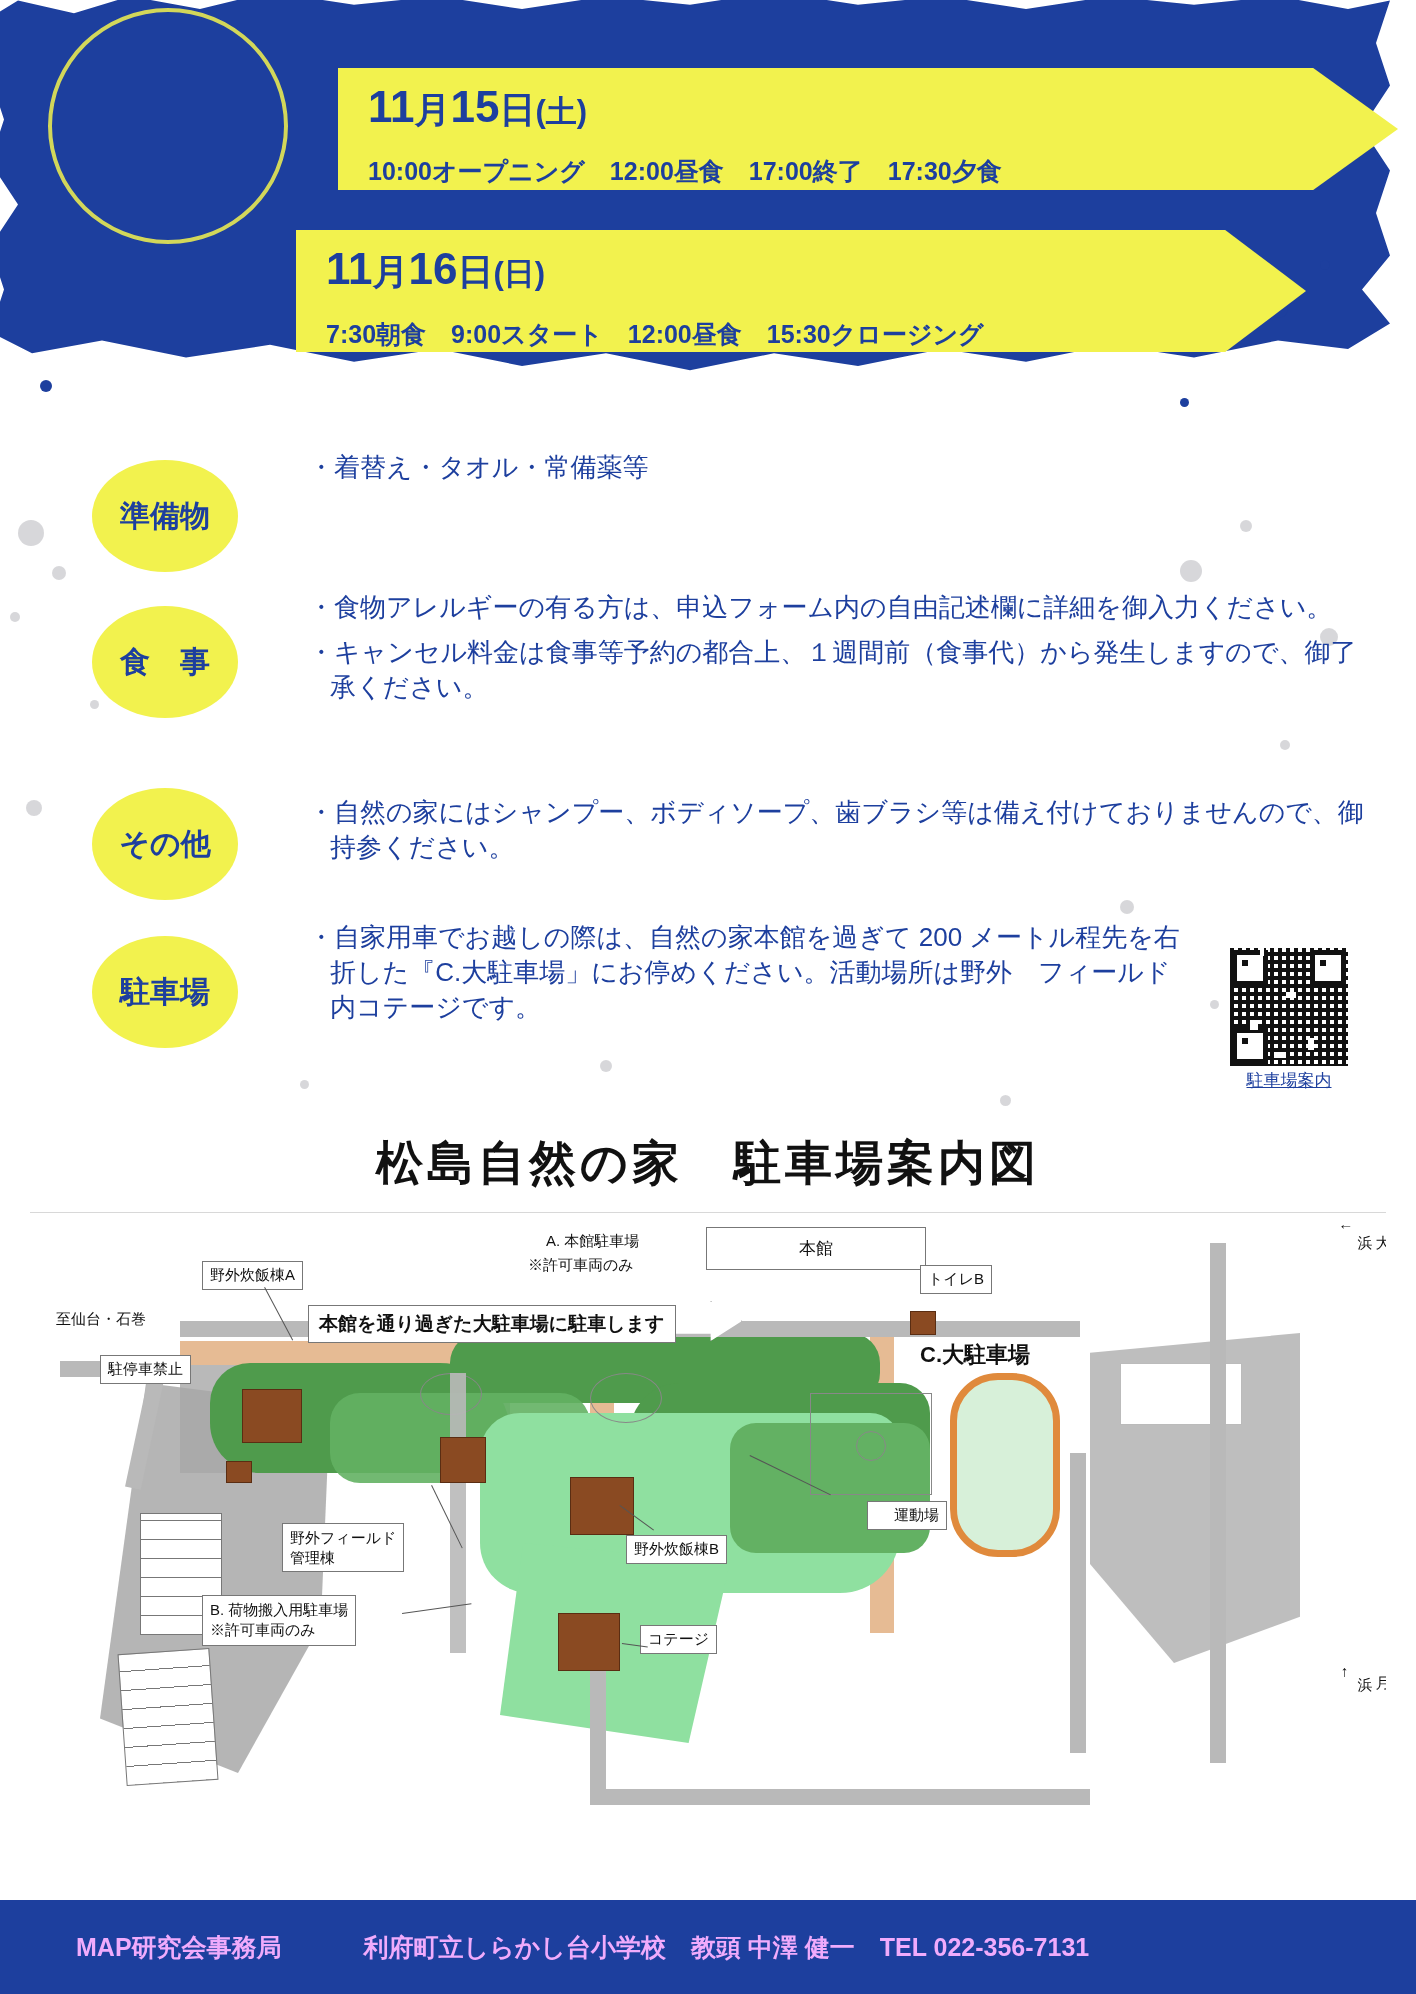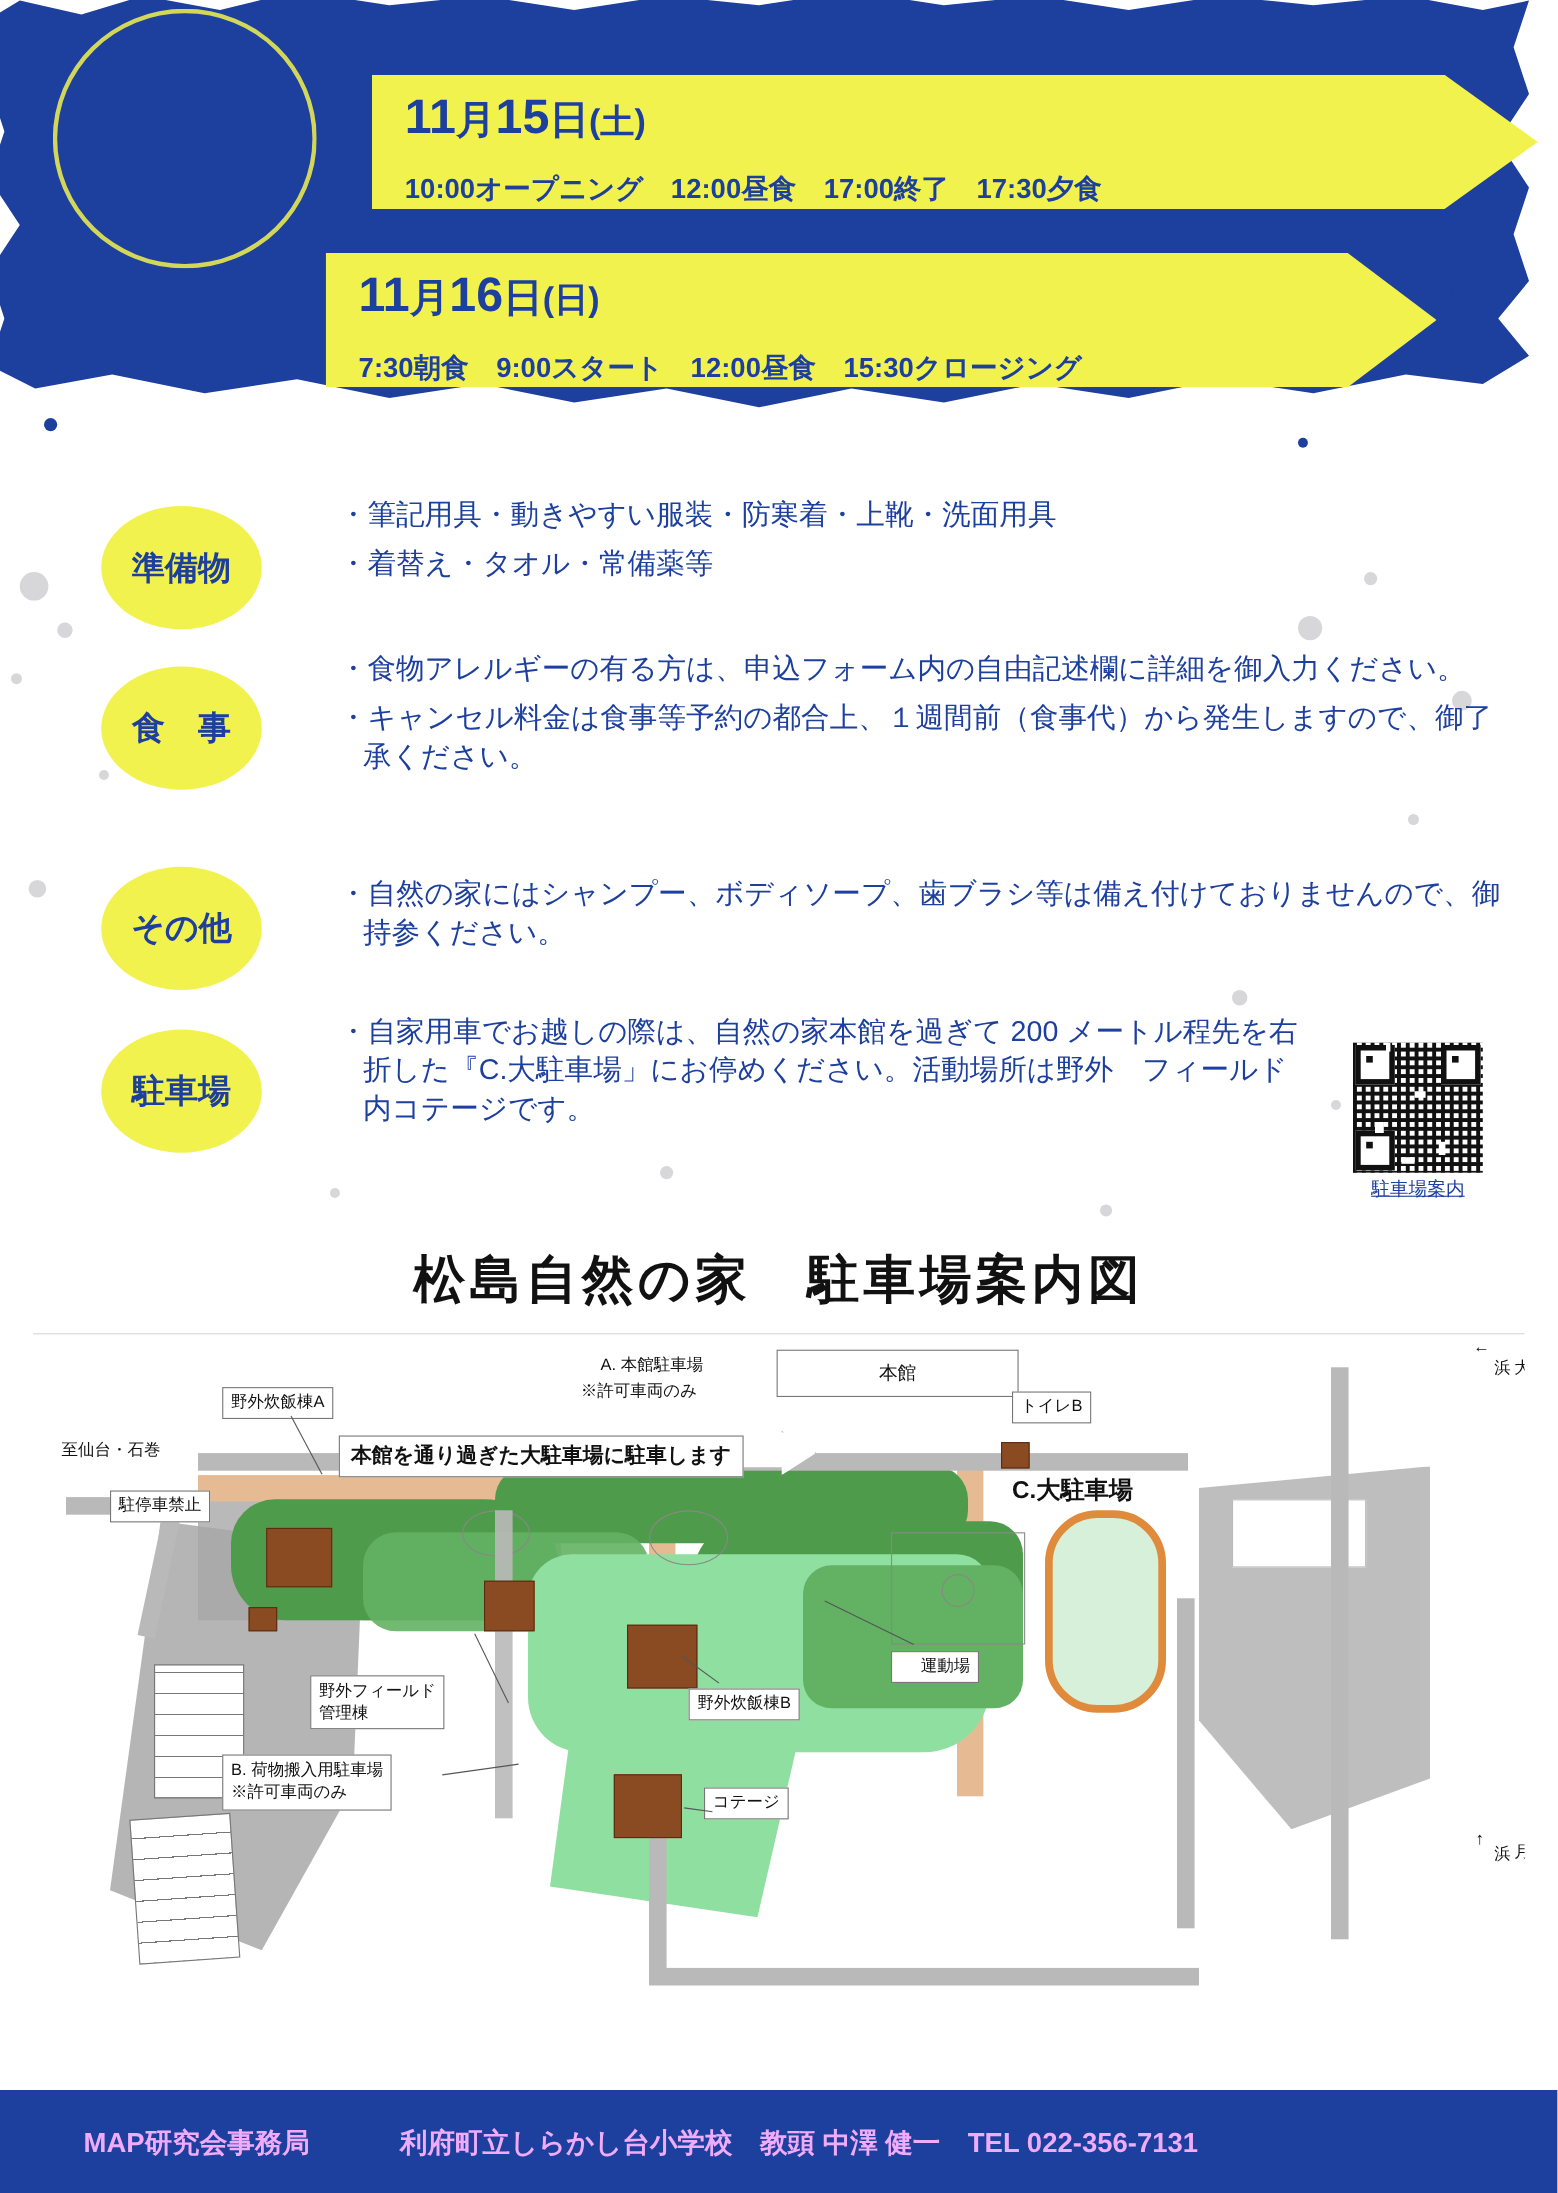--- a/index.html
+++ b/index.html
@@ -339,21 +339,20 @@
 <div class="grey-dot" style="left:300px;top:1080px;width:9px;height:9px;"></div>
 <div class="grey-dot" style="left:1000px;top:1095px;width:11px;height:11px;"></div>
 <div class="grey-dot" style="left:150px;top:960px;width:8px;height:8px;"></div>
 <div class="grey-dot" style="left:1210px;top:1000px;width:9px;height:9px;"></div>
 
 <div class="info-section">
 
   <div class="info-row" style="top:0;">
     <div class="badge" style="left:92px;top:10px;">準備物</div>
     <div class="bullets" style="top:0;">
-      <div class="bullet">・筆記用具・動きやすい服装・防寒着・上靴・洗面用具</div>
       <div class="bullet">・着替え・タオル・常備薬等</div>
     </div>
   </div>
 
   <div class="info-row" style="top:140px;">
     <div class="badge" style="left:92px;top:16px;">食　事</div>
     <div class="bullets" style="top:0;">
       <div class="bullet">・食物アレルギーの有る方は、申込フォーム内の自由記述欄に詳細を御入力ください。</div>
       <div class="bullet">・キャンセル料金は食事等予約の都合上、１週間前（食事代）から発生しますので、御了承ください。</div>
     </div>
@@ -460,21 +459,21 @@
 
   <div class="map-label" style="left:172px;top:382px;line-height:1.35;">
     <span>B. 荷物搬入用駐車場</span><br>
     <span>※許可車両のみ</span>
   </div>
   <div class="leader" style="left:372px;top:400px;width:70px;transform:rotate(-8deg);"></div>
 
   <div class="map-label" style="left:610px;top:412px;">コテージ</div>
   <div class="leader" style="left:592px;top:430px;width:26px;transform:rotate(8deg);"></div>
 
-  <div class="map-label" style="left:780px;top:288px;padding-left:26px;">運動場</div>
+  <div class="map-label" style="left:837px;top:288px;padding-left:26px;">運動場</div>
   <div class="leader" style="left:720px;top:242px;width:90px;transform:rotate(26deg);"></div>
 
   <div class="map-label" style="left:890px;top:52px;">トイレB</div>
   <div class="map-text big" style="left:890px;top:128px;font-size:22px;">C.大駐車場</div>
 
   <div class="map-vert" style="left:1308px;top:10px;">至<br>大<br>浜<br>↓</div>
   <div class="map-vert" style="left:1308px;top:452px;">至<br>月<br>浜<br>←</div>
 </div>
 
 <div class="footer">

